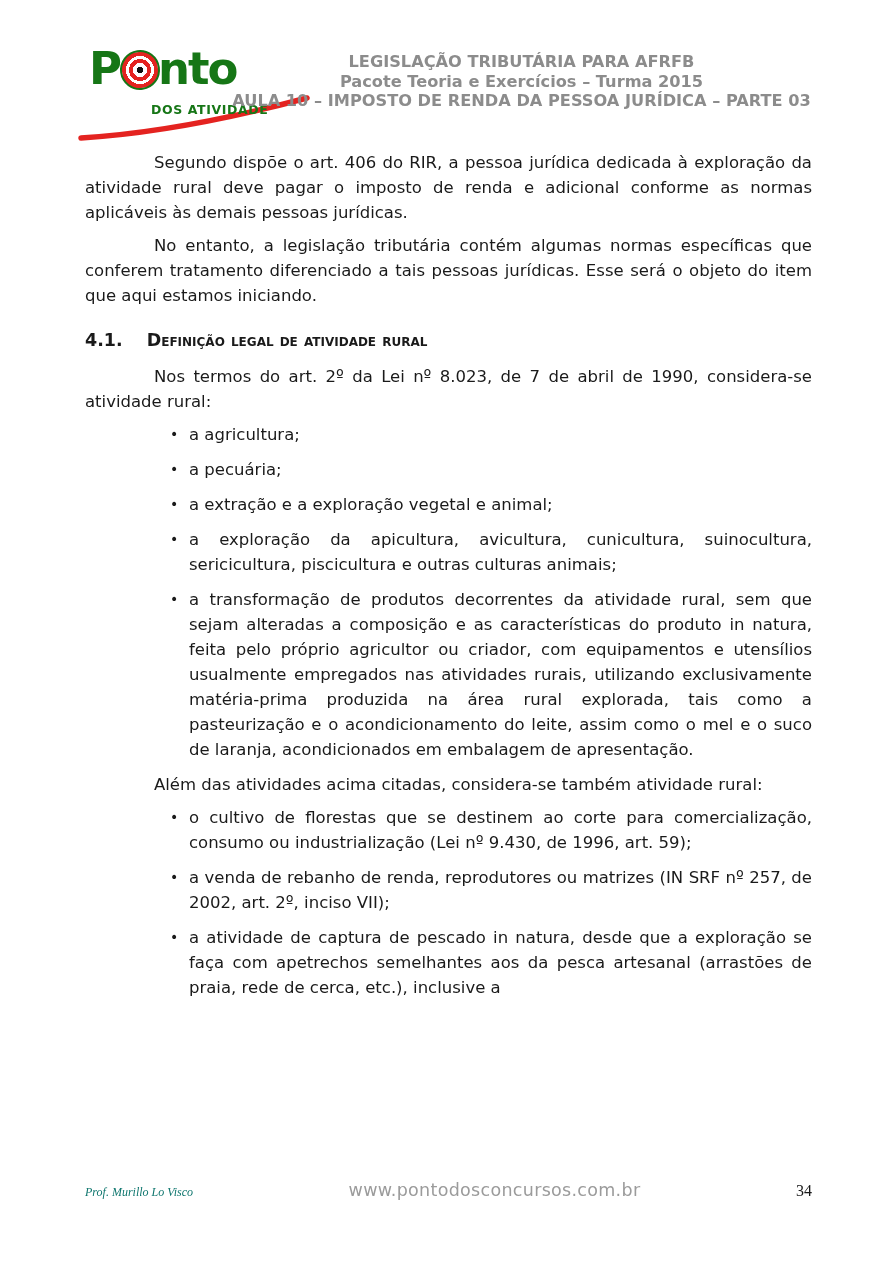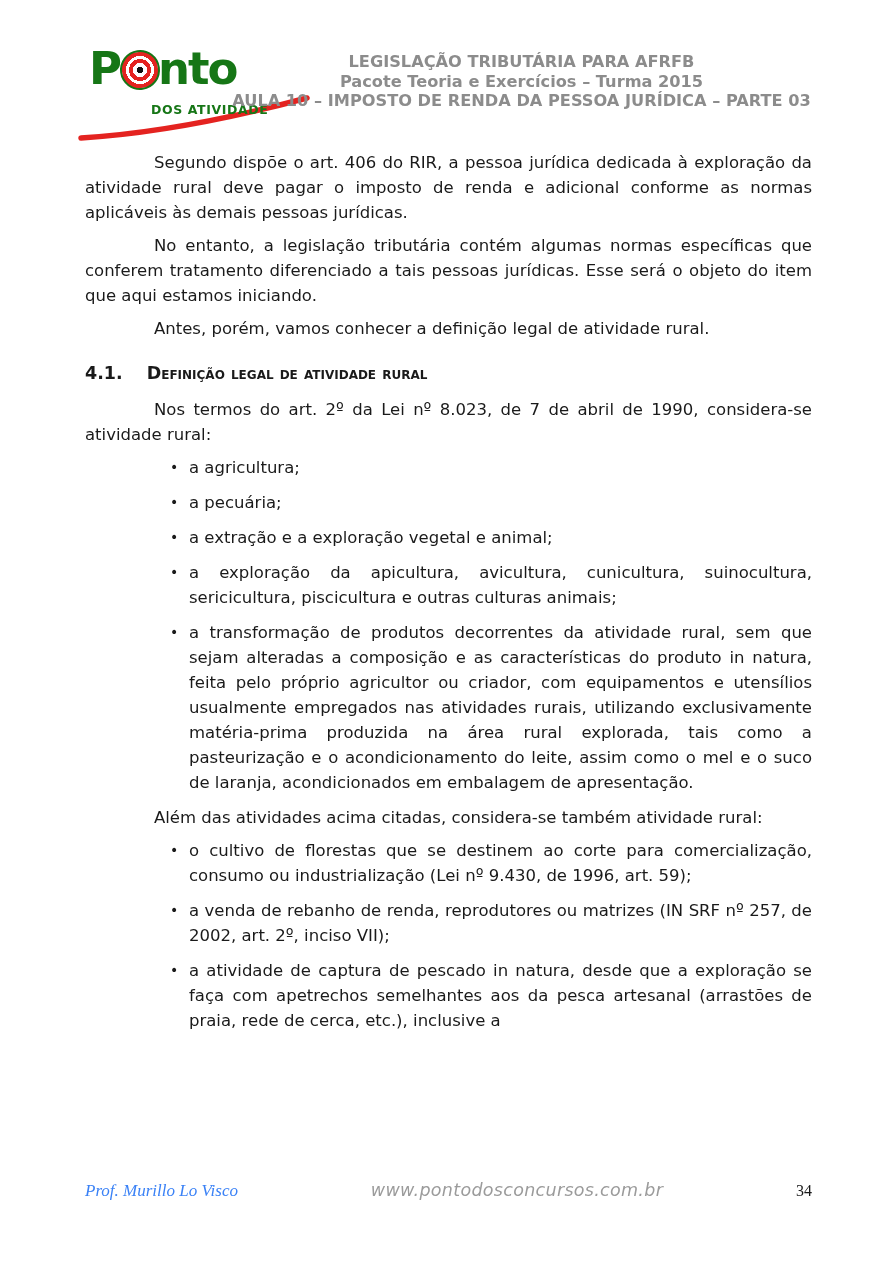--- a/index.html
+++ b/index.html
@@ -43,22 +43,22 @@
   .blist { margin:2px 0 0 0; }
   .bullet-item { display:flex; margin:0 0 10px 85px; }
   .bullet { flex:none; width:19px; font-size:14px; line-height:25px; }
   .bullet-text { flex:1; text-align:justify; }
 
   
   .footer {
     position:absolute; left:85px; top:1180px; width:727px;
     display:flex; justify-content:space-between; align-items:baseline;
   }
-  .footer-author { font-family:"Liberation Serif", serif; font-style:italic; font-size:17px; color:#3b82f6; }
-  .footer-site  { font-style:italic; font-size:17.5px; font-weight:500; color:#9b9b9b; letter-spacing:0.3px; }
+  .footer-author { font-family:"Liberation Serif", serif; font-style:italic; font-size:12px; color:#0f766e; }
+  .footer-site  { font-size:17.5px; font-weight:500; color:#9b9b9b; letter-spacing:0.3px; }
   .footer-page  { font-family:"Liberation Serif", serif; font-size:16px; color:#1a1a1a; }
 </style>
 </head>
 <body>
 
 <div class="page">
 
   <div class="logo">
     <svg class="logo-swoosh" width="240" height="52" viewBox="0 0 240 52">
       <path d="M6,46 Q 105,40 232,6" fill="none" stroke="#e42320" stroke-width="5.5" stroke-linecap="round"></path>
@@ -75,21 +75,20 @@
     <div>LEGISLAÇÃO TRIBUTÁRIA PARA AFRFB</div>
     <div>Pacote Teoria e Exercícios – Turma 2015</div>
     <div>AULA 10 – IMPOSTO DE RENDA DA PESSOA JURÍDICA – PARTE 03</div>
   </div>
 
   <div class="body-content">
 
 
     <p class="para">Segundo dispõe o art. 406 do RIR, a pessoa jurídica dedicada à exploração da atividade rural deve pagar o imposto de renda e adicional conforme as normas aplicáveis às demais pessoas jurídicas.</p>
     <p class="para">No entanto, a legislação tributária contém algumas normas específicas que conferem tratamento diferenciado a tais pessoas jurídicas. Esse será o objeto do item que aqui estamos iniciando.</p>
-    <p class="para">Antes, porém, vamos conhecer a definição legal de atividade rural.</p>
 
     <div class="h2">
       <span class="num">4.1.</span><span class="sc">Definição legal de atividade rural</span>
     </div>
 
     <p class="para">Nos termos do art. 2º da Lei nº 8.023, de 7 de abril de 1990, considera-se atividade rural:</p>
 
     <div class="blist">
       <div class="bullet-item">
         <span class="bullet">•</span>

